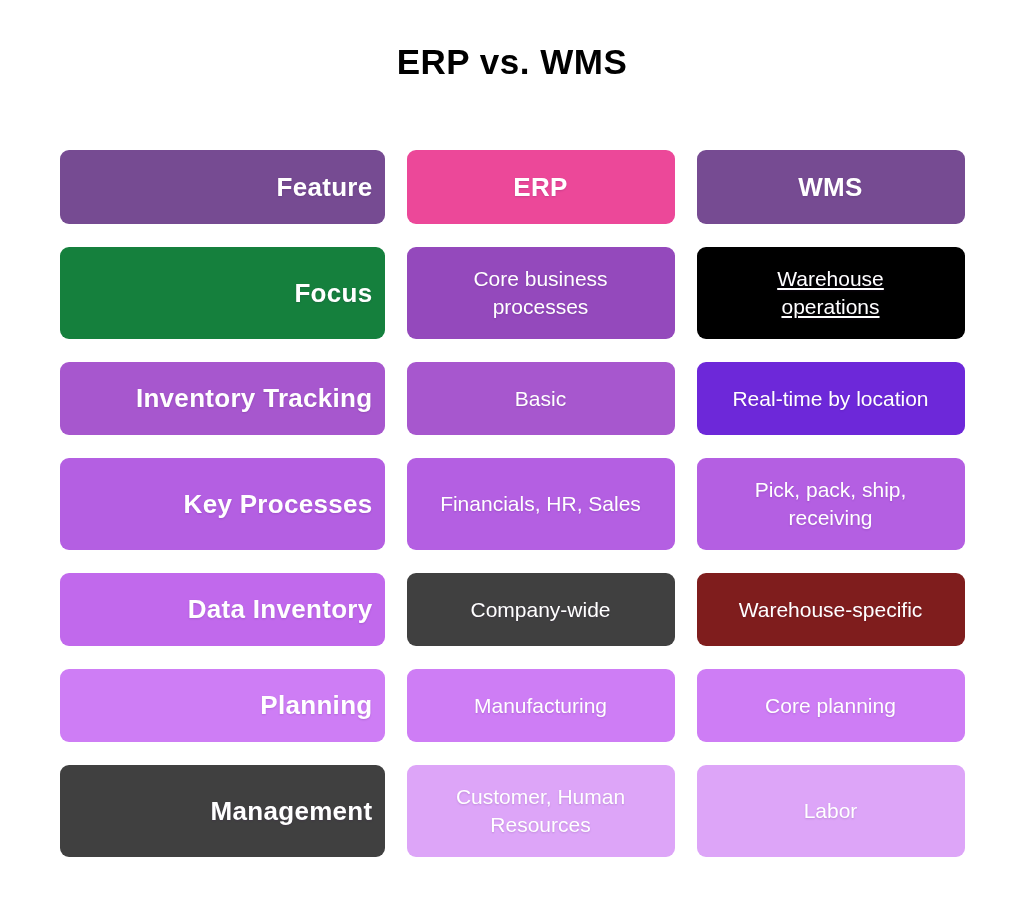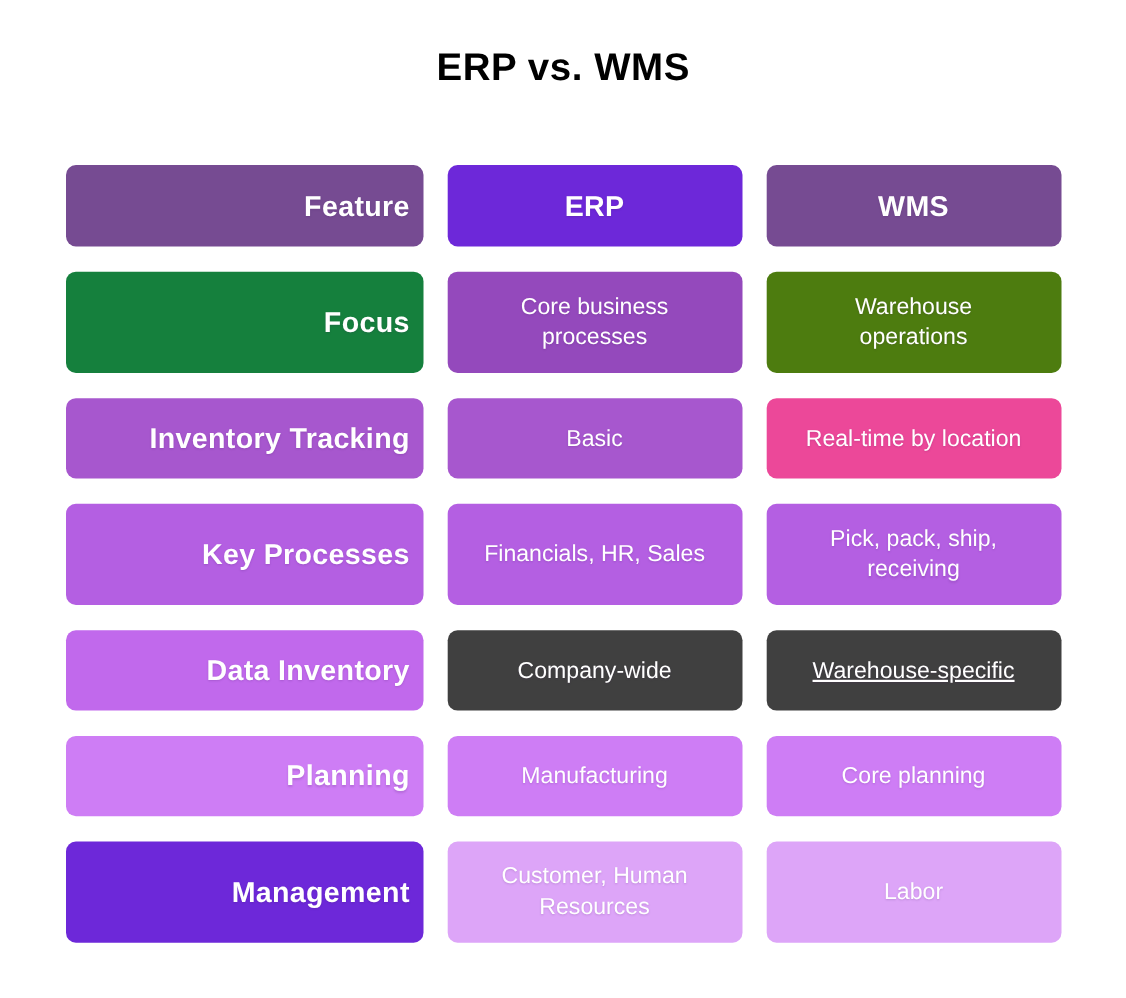--- a/index.html
+++ b/index.html
@@ -70,78 +70,78 @@
 
 <div class="page">
 
   <h1 class="title" style="color: #000000;">ERP vs. WMS</h1>
 
   <div class="grid">
 
     <div class="cell cell-feature h-header" style="background: rgb(118, 75, 146);">
       <span>Feature</span>
     </div>
-    <div class="cell cell-headcol h-header" style="background: #6d28d9; text-align: right;">
+    <div class="cell cell-headcol h-header" style="background: #ec4899; text-align: right;">
       <span>ERP</span>
     </div>
     <div class="cell cell-headcol h-header" style="background: rgb(118, 75, 146);">
       <span>WMS</span>
     </div>
 
     <div class="cell cell-feature h-tall" style="background: #15803d;">
       <span>Focus</span>
     </div>
     <div class="cell cell-value h-tall" style="background: rgb(148, 73, 188);">
       <span>Core business processes</span>
     </div>
-    <div class="cell cell-value h-tall" style="background: #4d7c0f;">
+    <div class="cell cell-value h-tall" style="background: #000000; text-decoration: underline;">
       <span>Warehouse operations</span>
     </div>
 
     <div class="cell cell-feature h-short" style="background: rgb(167, 87, 206);">
       <span>Inventory Tracking</span>
     </div>
     <div class="cell cell-value h-short" style="background: rgb(167, 87, 206);">
       <span>Basic</span>
     </div>
-    <div class="cell cell-value h-short" style="background: #ec4899; align-items: center;">
+    <div class="cell cell-value h-short" style="background: #6d28d9; align-items: center;">
       <span>Real-time by location</span>
     </div>
 
     <div class="cell cell-feature h-tall" style="background: rgb(180, 95, 226);">
       <span>Key Processes</span>
     </div>
     <div class="cell cell-value h-tall" style="background: rgb(180, 95, 226);">
       <span>Financials, HR, Sales</span>
     </div>
     <div class="cell cell-value h-tall" style="background: rgb(180, 95, 226);">
       <span>Pick, pack, ship, receiving</span>
     </div>
 
     <div class="cell cell-feature h-short" style="background: rgb(193, 105, 236);">
       <span>Data Inventory</span>
     </div>
     <div class="cell cell-value h-short" style="background: #404040;">
       <span>Company-wide</span>
     </div>
-    <div class="cell cell-value h-short" style="background: #404040; text-decoration: underline;">
+    <div class="cell cell-value h-short" style="background: #7f1d1d;">
       <span>Warehouse-specific</span>
     </div>
 
     <div class="cell cell-feature h-short" style="background: rgb(206, 125, 245); padding-left: 32px;">
       <span>Planning</span>
     </div>
     <div class="cell cell-value h-short" style="background: rgb(206, 125, 245);">
       <span>Manufacturing</span>
     </div>
     <div class="cell cell-value h-short" style="background: rgb(206, 125, 245);">
       <span>Core planning</span>
     </div>
 
-    <div class="cell cell-feature h-tall" style="background: #6d28d9;">
+    <div class="cell cell-feature h-tall" style="background: #404040;">
       <span>Management</span>
     </div>
     <div class="cell cell-value h-tall" style="background: rgb(221, 165, 248);">
       <span>Customer, Human Resources</span>
     </div>
     <div class="cell cell-value h-tall" style="background: rgb(221, 165, 248);">
       <span>Labor</span>
     </div>
 
   </div>

